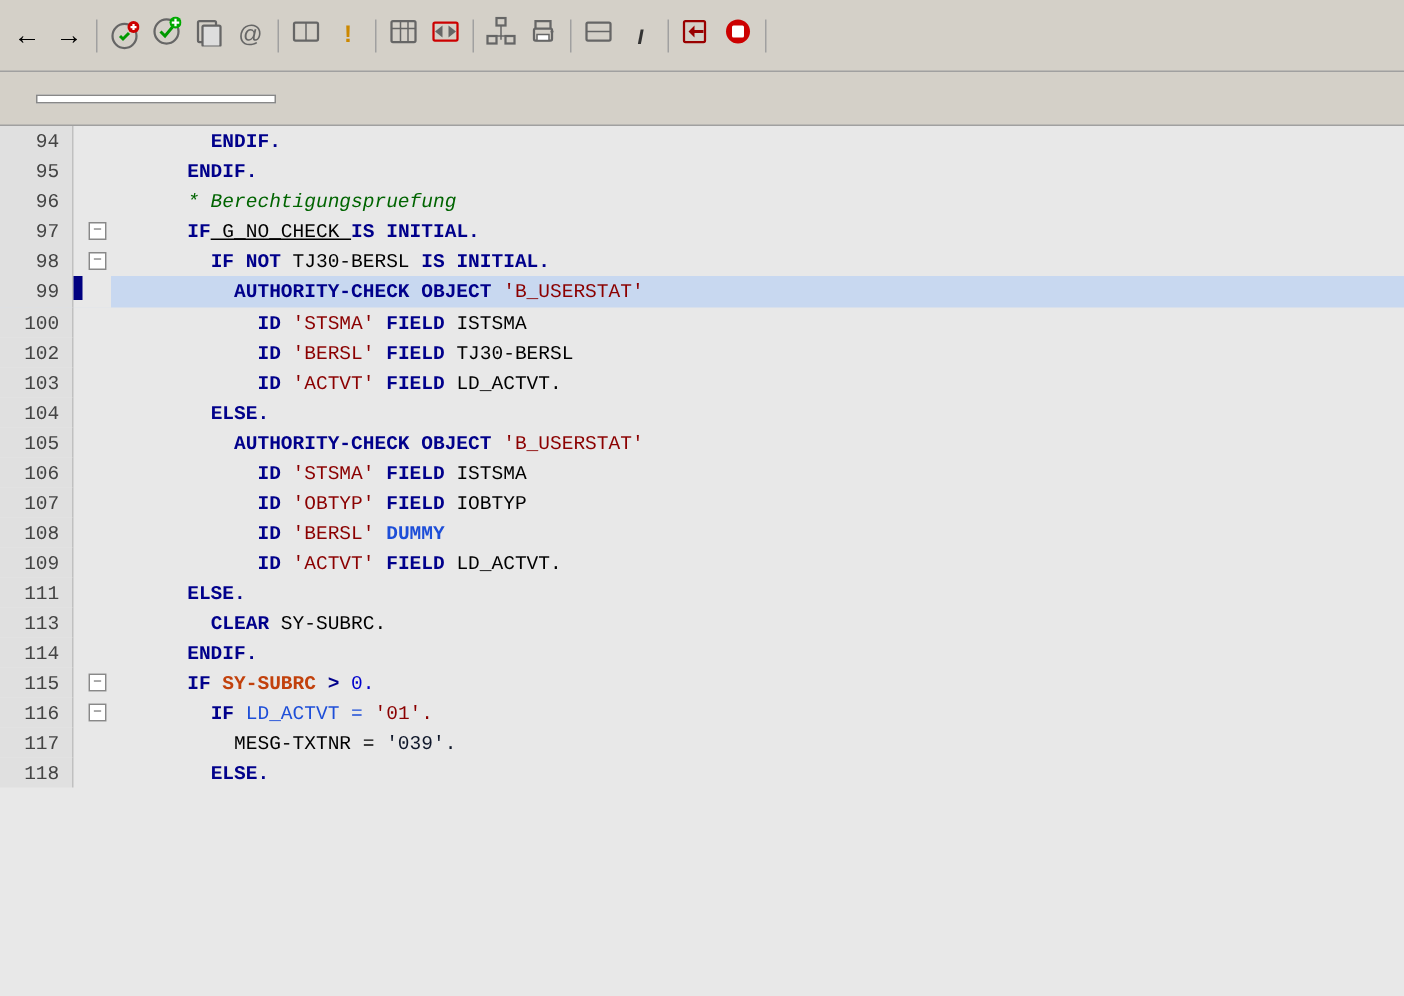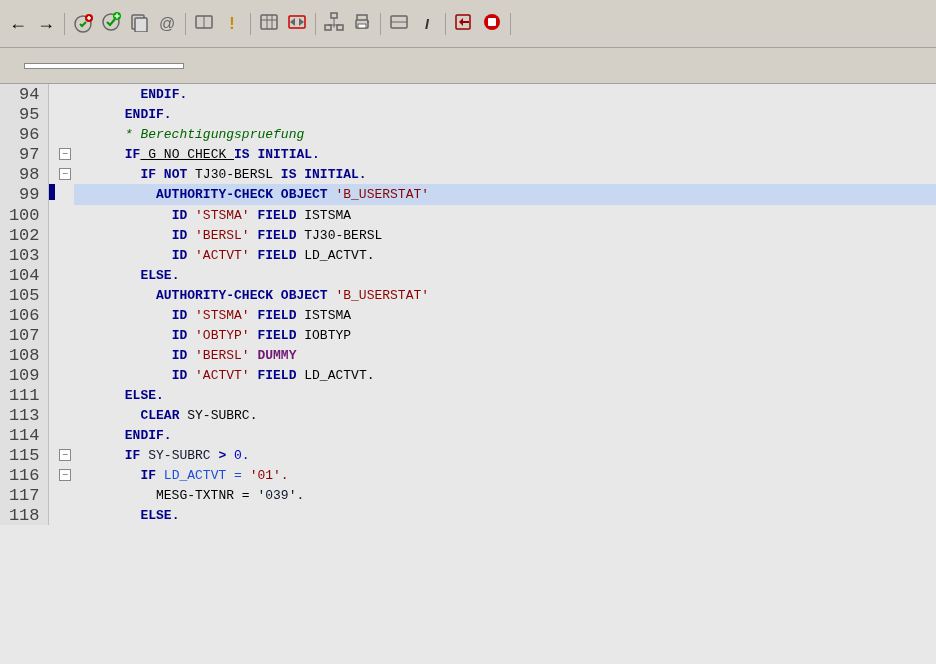--- a/index.html
+++ b/index.html
@@ -107,21 +107,21 @@
     .code-row.highlighted {
       background: #c8d8f0;
     }
 
     .line-num {
       width: 48px;
       min-width: 48px;
       text-align: right;
       padding-right: 8px;
       color: #444;
-      font-size: 17px;
+      font-size: 13px;
       vertical-align: middle;
       user-select: none;
       background: #e0e0e0;
       border-right: 1px solid #c0c0c0;
     }
 
     .fold-col {
       width: 18px;
       min-width: 18px;
       text-align: center;
@@ -392,21 +392,21 @@
         <tr class="code-row">
           <td class="line-num">107</td>
           <td class="breakpoint-col"></td>
           <td class="fold-col"></td>
           <td class="code-content"><span>            </span><span style="color: rgb(0, 0, 139); font-weight: bold;">ID</span><span style="color: rgb(139, 0, 0); font-weight: normal;"> 'OBTYP'</span><span style="color: rgb(0, 0, 139); font-weight: bold;"> FIELD</span><span style="color: rgb(0, 0, 0); font-weight: normal;"> IOBTYP</span></td>
         </tr>
         <tr class="code-row">
           <td class="line-num">108</td>
           <td class="breakpoint-col"></td>
           <td class="fold-col"></td>
-          <td class="code-content"><span>            </span><span style="color: rgb(0, 0, 139); font-weight: bold;">ID</span><span style="color: rgb(139, 0, 0); font-weight: normal;"> 'BERSL'</span><span style="color: #701a75; font-weight: bold;"> DUMMY</span></td>
+          <td class="code-content"><span>            </span><span style="color: rgb(0, 0, 139); font-weight: bold;">ID</span><span style="color: rgb(139, 0, 0); font-weight: normal;"> 'BERSL'</span><span style="color: #1d4ed8; font-weight: bold;"> DUMMY</span></td>
         </tr>
         <tr class="code-row">
           <td class="line-num">109</td>
           <td class="breakpoint-col"></td>
           <td class="fold-col"></td>
           <td class="code-content"><span>            </span><span style="color: rgb(0, 0, 139); font-weight: bold;">ID</span><span style="color: rgb(139, 0, 0); font-weight: normal;"> 'ACTVT'</span><span style="color: rgb(0, 0, 139); font-weight: bold;"> FIELD</span><span style="color: rgb(0, 0, 0); font-weight: normal;"> LD_ACTVT.</span></td>
         </tr>
         <tr class="code-row">
           <td class="line-num">111</td>
           <td class="breakpoint-col"></td>
@@ -422,21 +422,21 @@
         <tr class="code-row">
           <td class="line-num">114</td>
           <td class="breakpoint-col"></td>
           <td class="fold-col"></td>
           <td class="code-content"><span>      </span><span style="color: rgb(0, 0, 139); font-weight: bold;">ENDIF.</span></td>
         </tr>
         <tr class="code-row">
           <td class="line-num">115</td>
           <td class="breakpoint-col"></td>
           <td class="fold-col"><span class="fold-icon">−</span></td>
-          <td class="code-content"><span>      </span><span style="color: rgb(0, 0, 139); font-weight: bold;">IF</span><span style="color: #0f172a; font-weight: normal;"> SY-SUBRC </span><span style="color: rgb(0, 0, 139); font-weight: bold;">&gt;</span><span style="color: rgb(0, 0, 205); font-weight: normal;"> 0.</span></td>
+          <td class="code-content"><span>      </span><span style="color: rgb(0, 0, 139); font-weight: bold;">IF</span><span style="color: #c2410c; font-weight: bold;"> SY-SUBRC </span><span style="color: rgb(0, 0, 139); font-weight: bold;">&gt;</span><span style="color: rgb(0, 0, 205); font-weight: normal;"> 0.</span></td>
         </tr>
         <tr class="code-row">
           <td class="line-num">116</td>
           <td class="breakpoint-col"></td>
           <td class="fold-col"><span class="fold-icon">−</span></td>
           <td class="code-content"><span>        </span><span style="color: rgb(0, 0, 139); font-weight: bold;">IF</span><span style="color: #1d4ed8; font-weight: normal;"> LD_ACTVT = </span><span style="color: rgb(139, 0, 0); font-weight: normal;">'01'.</span></td>
         </tr>
         <tr class="code-row">
           <td class="line-num">117</td>
           <td class="breakpoint-col"></td>

